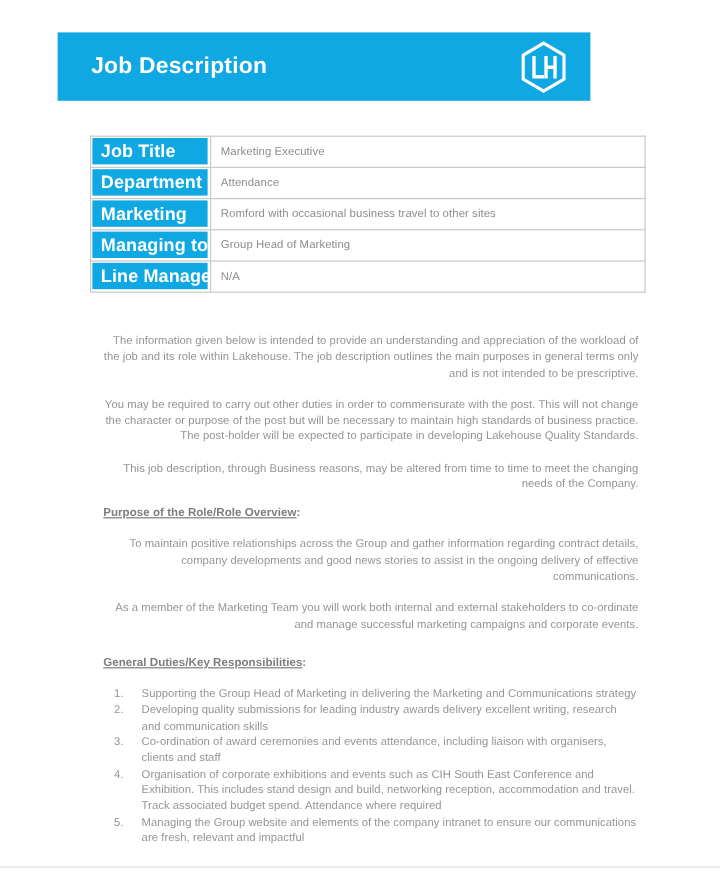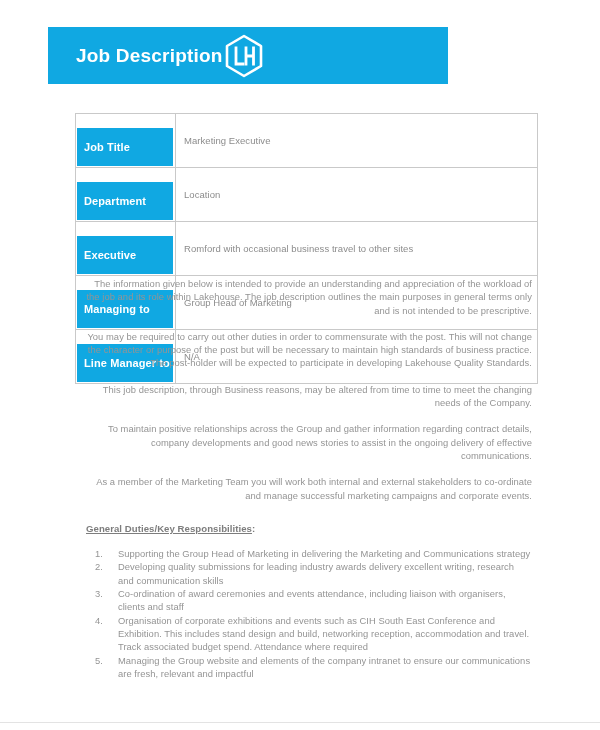--- a/index.html
+++ b/index.html
@@ -17,26 +17,26 @@
     height: 730px;
     background: #ffffff;
     overflow: hidden;
   }
 
   
   .banner {
     position: absolute;
     left: 48px;
     top: 27px;
-    width: 400px;
+    width: 444px;
     height: 57px;
     background: #10a8e2;
     display: flex;
     align-items: center;
-    justify-content: flex-start;
+    justify-content: space-between;
     padding: 0 18px 0 28px;
   }
 
   .banner-title {
     color: #ffffff;
     font-size: 19px;
     font-weight: bold;
     letter-spacing: 0.2px;
     line-height: 1;
   }
@@ -70,24 +70,24 @@
 
   .lbl-cell {
     width: 100px;
     padding: 0;
     background: #ffffff;
   }
 
   .lbl-inner {
     background: #10a8e2;
     color: #ffffff;
-    font-size: 11px;
+    font-size: 15px;
     font-weight: bold;
-    height: 38px;
-    margin: 14px 2px 1px 1px;
+    height: 22px;
+    margin: 0 2px 1px 1px;
     display: flex;
     align-items: center;
     padding-left: 7px;
     white-space: nowrap;
     letter-spacing: 0.1px;
   }
 
   .val-cell {
     padding: 0 0 0 8px;
     color: #8c8c8c;
@@ -185,25 +185,25 @@
       <tr>
         <td class="lbl-cell">
           <div class="lbl-inner">Job Title</div>
         </td>
         <td class="val-cell">Marketing Executive</td>
       </tr>
       <tr>
         <td class="lbl-cell">
           <div class="lbl-inner">Department</div>
         </td>
-        <td class="val-cell">Location</td>
-      </tr>
-      <tr>
-        <td class="lbl-cell">
-          <div class="lbl-inner">Executive</div>
+        <td class="val-cell">Attendance</td>
+      </tr>
+      <tr>
+        <td class="lbl-cell">
+          <div class="lbl-inner">Marketing</div>
         </td>
         <td class="val-cell">Romford with occasional business travel to other sites</td>
       </tr>
       <tr>
         <td class="lbl-cell">
           <div class="lbl-inner">Managing to</div>
         </td>
         <td class="val-cell">Group Head of Marketing</td>
       </tr>
       <tr>
@@ -214,20 +214,21 @@
       </tr>
     </tbody>
   </table>
 
   <div class="body-area">
 
     <p class="para">The information given below is intended to provide an understanding and appreciation of the workload of the job and its role within Lakehouse. The job description outlines the main purposes in general terms only and is not intended to be prescriptive.</p>
     <p class="para">You may be required to carry out other duties in order to commensurate with the post. This will not change the character or purpose of the post but will be necessary to maintain high standards of business practice. The post-holder will be expected to participate in developing Lakehouse Quality Standards.</p>
     <p class="para">This job description, through Business reasons, may be altered from time to time to meet the changing needs of the Company.</p>
 
+    <div class="section-head"><span class="u">Purpose of the Role/Role Overview</span><span>:</span></div>
 
     <p class="para">To maintain positive relationships across the Group and gather information regarding contract details, company developments and good news stories to assist in the ongoing delivery of effective communications.</p>
     <p class="para tight">As a member of the Marketing Team you will work both internal and external stakeholders to co-ordinate and manage successful marketing campaigns and corporate events.</p>
 
     <div class="spacer-sm"></div>
 
     <div class="section-head"><span class="u">General Duties/Key Responsibilities</span><span>:</span></div>
 
     <ol class="duties">
       <li>Supporting the Group Head of Marketing in delivering the Marketing and Communications strategy</li>

